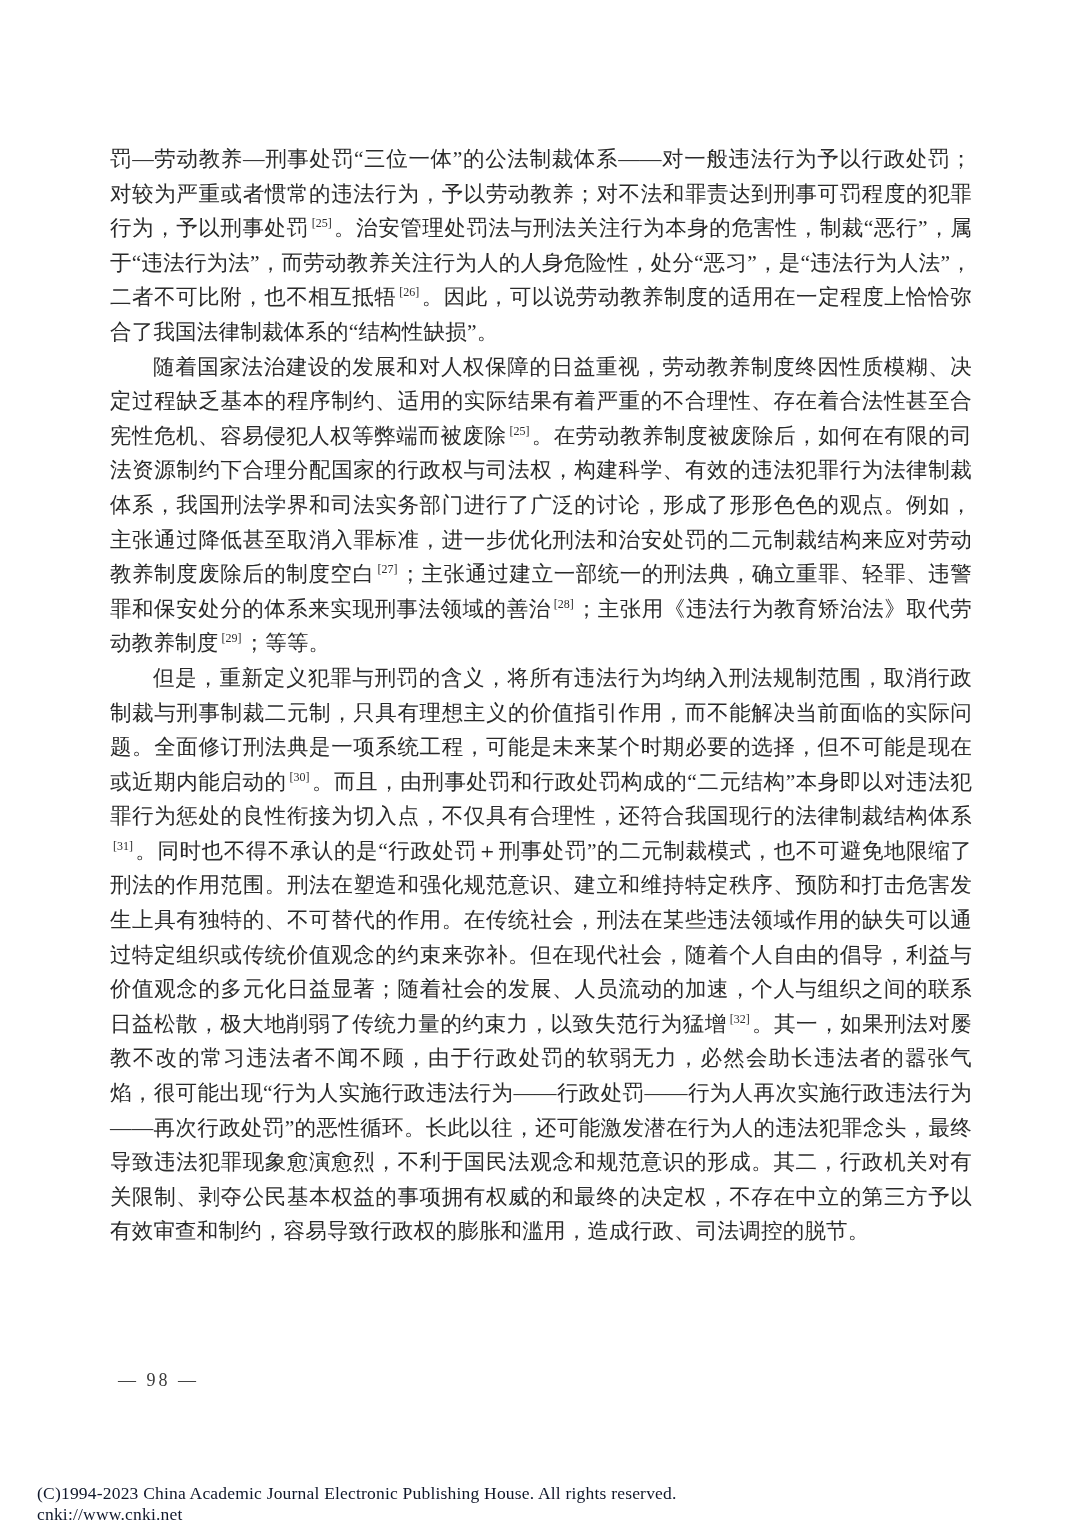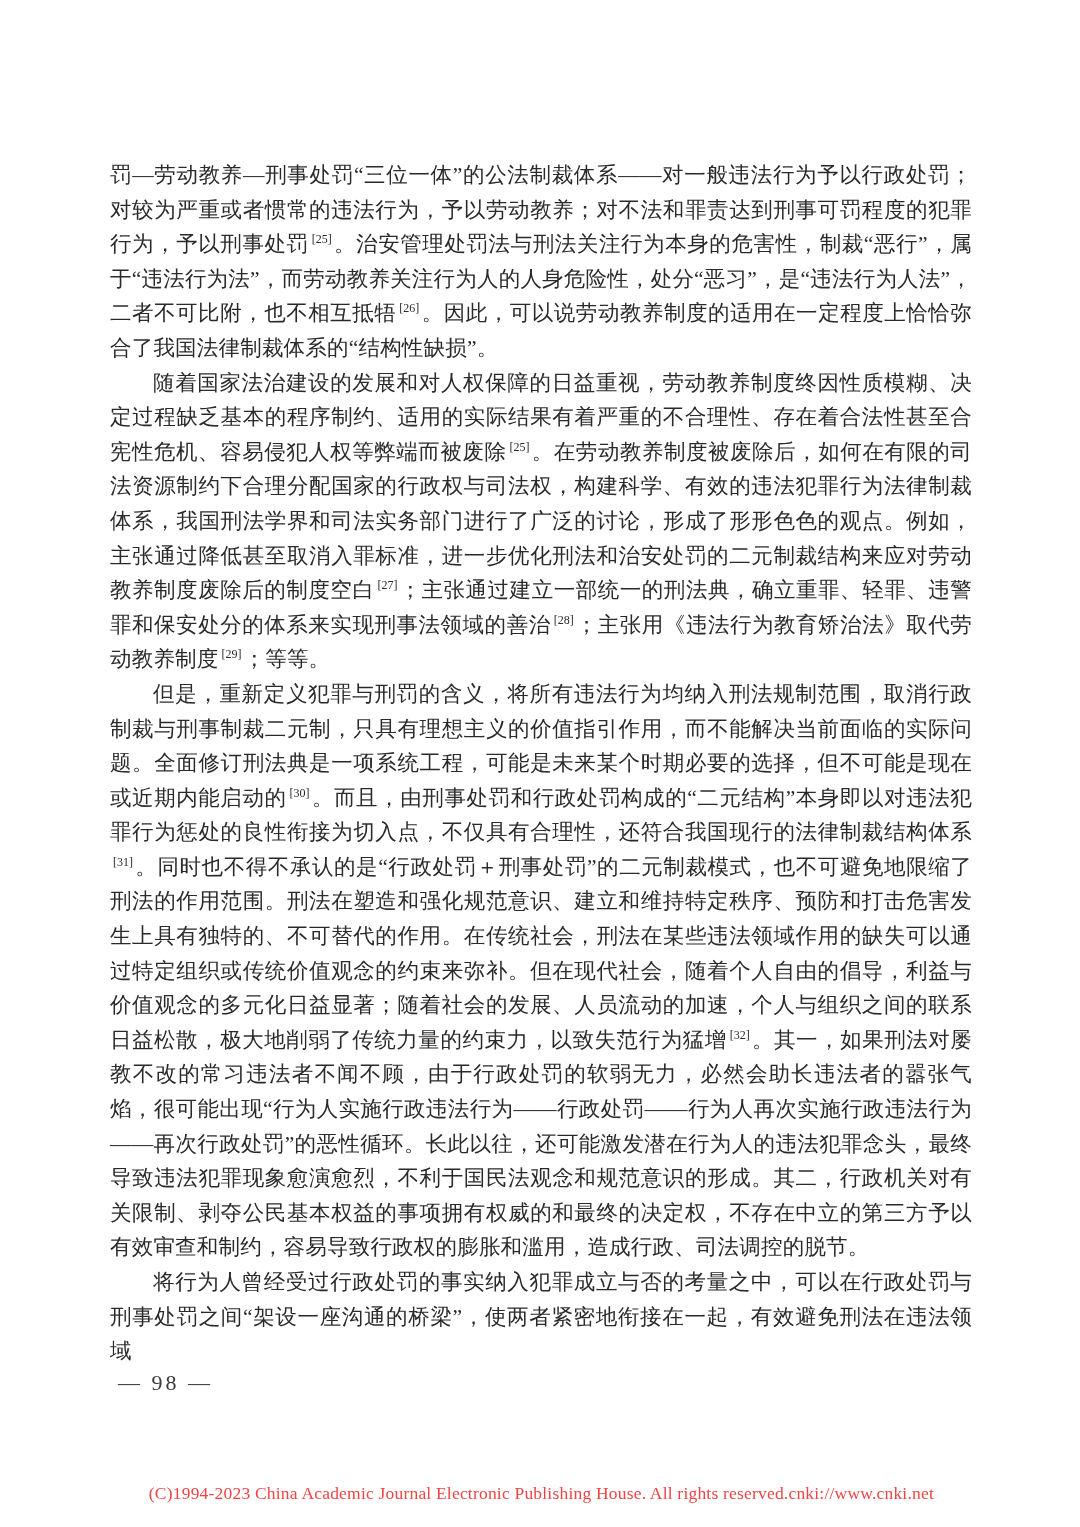--- a/index.html
+++ b/index.html
@@ -10,21 +10,21 @@
     width: 1080px;
     height: 1527px;
     background: #ffffff;
     position: relative;
     overflow: hidden;
     font-family: "Liberation Serif", "DejaVu Serif", serif;
   }
   .text-column {
     position: absolute;
     left: 110px;
-    top: 158px;
+    top: 142px;
     width: 862px;
     color: #2a2a2a;
     font-size: 21.5px;
     line-height: 34.6px;
     text-align: justify;
     letter-spacing: 0.2px;
   }
   .para {
     margin: 0;
     padding: 0;
@@ -39,46 +39,46 @@
     font-size: 12px;
     line-height: 0;
     vertical-align: super;
     margin: 0 2px 0 3px;
     letter-spacing: 0;
   }
   .page-number {
     position: absolute;
     left: 118px;
     top: 1370px;
-    font-size: 22px;
+    font-size: 18px;
     color: #3a3a3a;
     letter-spacing: 3px;
   }
   .scan-footer {
     position: absolute;
     left: 37px;
     top: 1483px;
     width: 897px;
     display: flex;
-    justify-content: flex-end;
+    justify-content: center;
     align-items: baseline;
-    color: #ef4444;
+    color: #0f172a;
     font-size: 17.5px;
     letter-spacing: 0.2px;
     white-space: nowrap;
+    flex-direction: column;
   }
 </style>
 </head>
 <body>
 
 <main class="text-column">
     <p class="para">罚—劳动教养—刑事处罚“三位一体”的公法制裁体系——对一般违法行为予以行政处罚；对较为严重或者惯常的违法行为，予以劳动教养；对不法和罪责达到刑事可罚程度的犯罪行为，予以刑事处罚<sup class="footnote-ref">[25]</sup>。治安管理处罚法与刑法关注行为本身的危害性，制裁“恶行”，属于“违法行为法”，而劳动教养关注行为人的人身危险性，处分“恶习”，是“违法行为人法”，二者不可比附，也不相互抵牾<sup class="footnote-ref">[26]</sup>。因此，可以说劳动教养制度的适用在一定程度上恰恰弥合了我国法律制裁体系的“结构性缺损”。</p>
     <p class="para indent">随着国家法治建设的发展和对人权保障的日益重视，劳动教养制度终因性质模糊、决定过程缺乏基本的程序制约、适用的实际结果有着严重的不合理性、存在着合法性甚至合宪性危机、容易侵犯人权等弊端而被废除<sup class="footnote-ref">[25]</sup>。在劳动教养制度被废除后，如何在有限的司法资源制约下合理分配国家的行政权与司法权，构建科学、有效的违法犯罪行为法律制裁体系，我国刑法学界和司法实务部门进行了广泛的讨论，形成了形形色色的观点。例如，主张通过降低甚至取消入罪标准，进一步优化刑法和治安处罚的二元制裁结构来应对劳动教养制度废除后的制度空白<sup class="footnote-ref">[27]</sup>；主张通过建立一部统一的刑法典，确立重罪、轻罪、违警罪和保安处分的体系来实现刑事法领域的善治<sup class="footnote-ref">[28]</sup>；主张用《违法行为教育矫治法》取代劳动教养制度<sup class="footnote-ref">[29]</sup>；等等。</p>
     <p class="para indent">但是，重新定义犯罪与刑罚的含义，将所有违法行为均纳入刑法规制范围，取消行政制裁与刑事制裁二元制，只具有理想主义的价值指引作用，而不能解决当前面临的实际问题。全面修订刑法典是一项系统工程，可能是未来某个时期必要的选择，但不可能是现在或近期内能启动的<sup class="footnote-ref">[30]</sup>。而且，由刑事处罚和行政处罚构成的“二元结构”本身即以对违法犯罪行为惩处的良性衔接为切入点，不仅具有合理性，还符合我国现行的法律制裁结构体系<sup class="footnote-ref">[31]</sup>。同时也不得不承认的是“行政处罚＋刑事处罚”的二元制裁模式，也不可避免地限缩了刑法的作用范围。刑法在塑造和强化规范意识、建立和维持特定秩序、预防和打击危害发生上具有独特的、不可替代的作用。在传统社会，刑法在某些违法领域作用的缺失可以通过特定组织或传统价值观念的约束来弥补。但在现代社会，随着个人自由的倡导，利益与价值观念的多元化日益显著；随着社会的发展、人员流动的加速，个人与组织之间的联系日益松散，极大地削弱了传统力量的约束力，以致失范行为猛增<sup class="footnote-ref">[32]</sup>。其一，如果刑法对屡教不改的常习违法者不闻不顾，由于行政处罚的软弱无力，必然会助长违法者的嚣张气焰，很可能出现“行为人实施行政违法行为——行政处罚——行为人再次实施行政违法行为——再次行政处罚”的恶性循环。长此以往，还可能激发潜在行为人的违法犯罪念头，最终导致违法犯罪现象愈演愈烈，不利于国民法观念和规范意识的形成。其二，行政机关对有关限制、剥夺公民基本权益的事项拥有权威的和最终的决定权，不存在中立的第三方予以有效审查和制约，容易导致行政权的膨胀和滥用，造成行政、司法调控的脱节。</p>
-    <p class="para indent">将行为人曾经受过行政处罚的事实纳入犯罪成立与否的考量之中，可以在行政处罚与刑事处罚之间“架设一座沟通的桥梁”，使两者紧密地衔接在一起，有效避免刑法在违法领域</p>
   </main>
 
 <div class="page-number">— 98 —</div>
 
 <div class="scan-footer">
   <span>(C)1994-2023 China Academic Journal Electronic Publishing House. All rights reserved.</span>
   <span>cnki://www.cnki.net</span>
 </div>
 
 </body></html>

